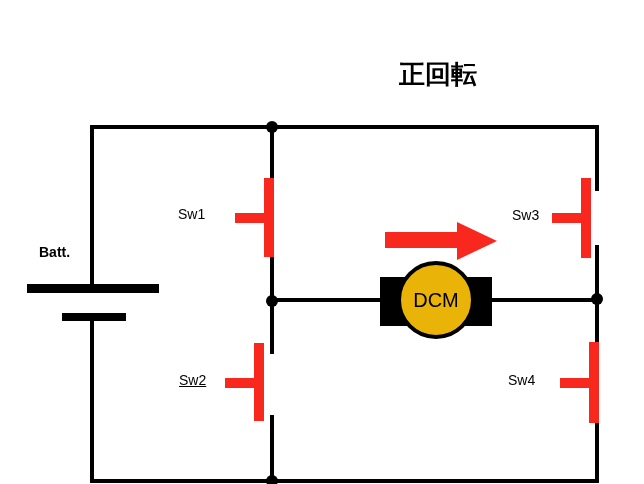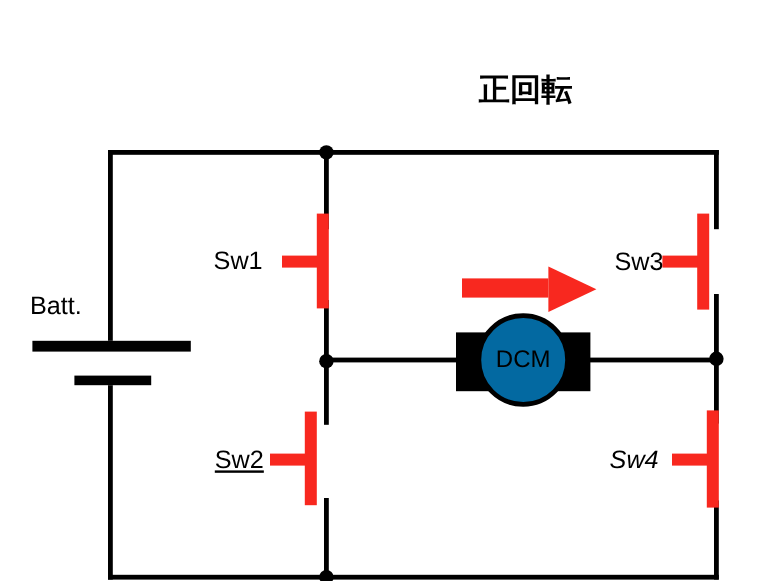--- a/index.html
+++ b/index.html
@@ -16,30 +16,30 @@
     font-family:"Liberation Sans", sans-serif;
     color:#000;
     overflow:hidden;
     margin-top:48px;
   }
   .wire{position:absolute;background:var(--wire);}
   .dot{position:absolute;width:12px;height:12px;border-radius:50%;background:var(--wire);}
   .plate{position:absolute;background:var(--wire);}
   .sw-bar{position:absolute;width:10px;background:var(--switch-active);}
   .sw-lead{position:absolute;height:10px;width:30px;background:var(--switch-active);}
-  .label{position:absolute;font-size:21px;line-height:1;white-space:nowrap;}
+  .label{position:absolute;font-size:14px;line-height:1;white-space:nowrap;}
   .title{
     position:absolute;left:399px;top:13px;
     font-size:26px;font-weight:bold;line-height:1;white-space:nowrap;
   }
   .brush{position:absolute;width:42px;height:49px;background:var(--wire);}
   .motor-circle{
     position:absolute;left:397px;top:213px;
     width:70px;height:70px;border-radius:50%;
-    border:4px solid var(--wire);background:#0369a1;
+    border:4px solid var(--wire);background:#eab308;
     display:flex;align-items:center;justify-content:center;
     font-size:20px;line-height:1;
   }
   .arrow-shaft{position:absolute;left:385px;top:184px;width:72px;height:16px;background:var(--arrow);}
   .arrow-head{
     position:absolute;left:457px;top:174px;width:0;height:0;
     border-top:19px solid transparent;
     border-bottom:19px solid transparent;
     border-left:40px solid var(--arrow);
   }
@@ -52,21 +52,21 @@
   <div class="title">正回転</div>
 
   <div class="wire" style="left:90px;top:77px;width:509px;height:4px;"></div>
   <div class="wire" style="left:90px;top:431px;width:509px;height:4px;"></div>
 
   <div class="wire" style="left:90px;top:77px;width:4px;height:159px;"></div>
   <div class="wire" style="left:90px;top:273px;width:4px;height:162px;"></div>
 
   <div class="plate" style="left:27px;top:236px;width:132px;height:9px;"></div>
   <div class="plate" style="left:62px;top:265px;width:64px;height:8px;"></div>
-  <div class="label" style="left:25px;top:197px;">Batt.</div>
+  <div class="label" style="left:39px;top:197px;font-weight:bold;">Batt.</div>
 
   <div class="wire" style="left:270px;top:77px;width:4px;height:66px;"></div>
   <div class="wire" style="left:270px;top:202px;width:4px;height:104px;"></div>
   <div class="wire" style="left:270px;top:367px;width:4px;height:68px;"></div>
 
   <div class="wire" style="left:595px;top:77px;width:4px;height:66px;"></div>
   <div class="wire" style="left:595px;top:197px;width:4px;height:108px;"></div>
   <div class="wire" style="left:595px;top:369px;width:4px;height:66px;"></div>
 
   <div class="wire" style="left:272px;top:250px;width:325px;height:4px;"></div>
@@ -76,21 +76,21 @@
   <div class="sw-bar" style="left:264px;top:130px;height:79px;"></div>
 
   <div class="label" style="left:179px;top:325px;text-decoration:underline;">Sw2</div>
   <div class="sw-lead" style="left:225px;top:330px;"></div>
   <div class="sw-bar" style="left:254px;top:295px;height:78px;"></div>
 
   <div class="label" style="left:512px;top:160px;">Sw3</div>
   <div class="sw-lead" style="left:552px;top:165px;"></div>
   <div class="sw-bar" style="left:581px;top:130px;height:80px;"></div>
 
-  <div class="label" style="left:508px;top:325px;font-style:italic;">Sw4</div>
+  <div class="label" style="left:508px;top:325px;">Sw4</div>
   <div class="sw-lead" style="left:560px;top:330px;"></div>
   <div class="sw-bar" style="left:589px;top:294px;height:81px;"></div>
 
   <div class="arrow-shaft"></div>
   <div class="arrow-head"></div>
 
   <div class="brush" style="left:380px;top:229px;"></div>
   <div class="brush" style="left:450px;top:229px;"></div>
   <div class="motor-circle">
     <span>DCM</span>

